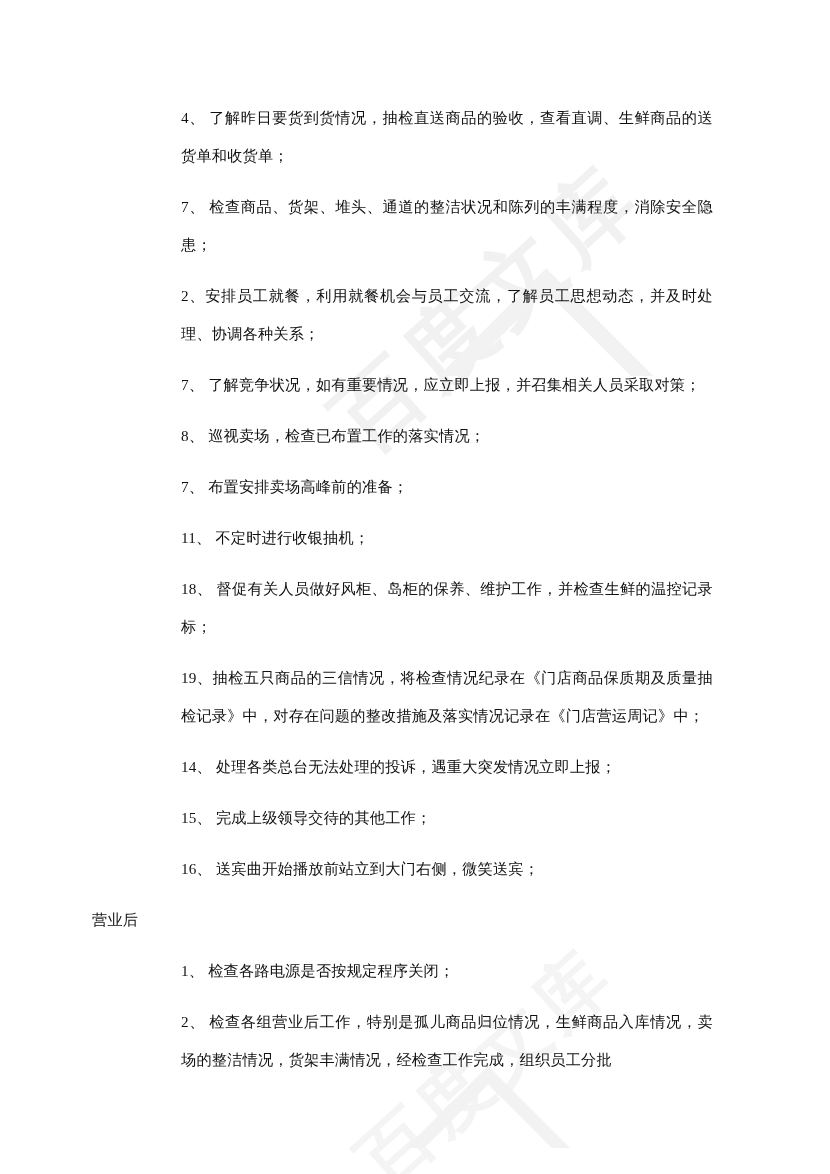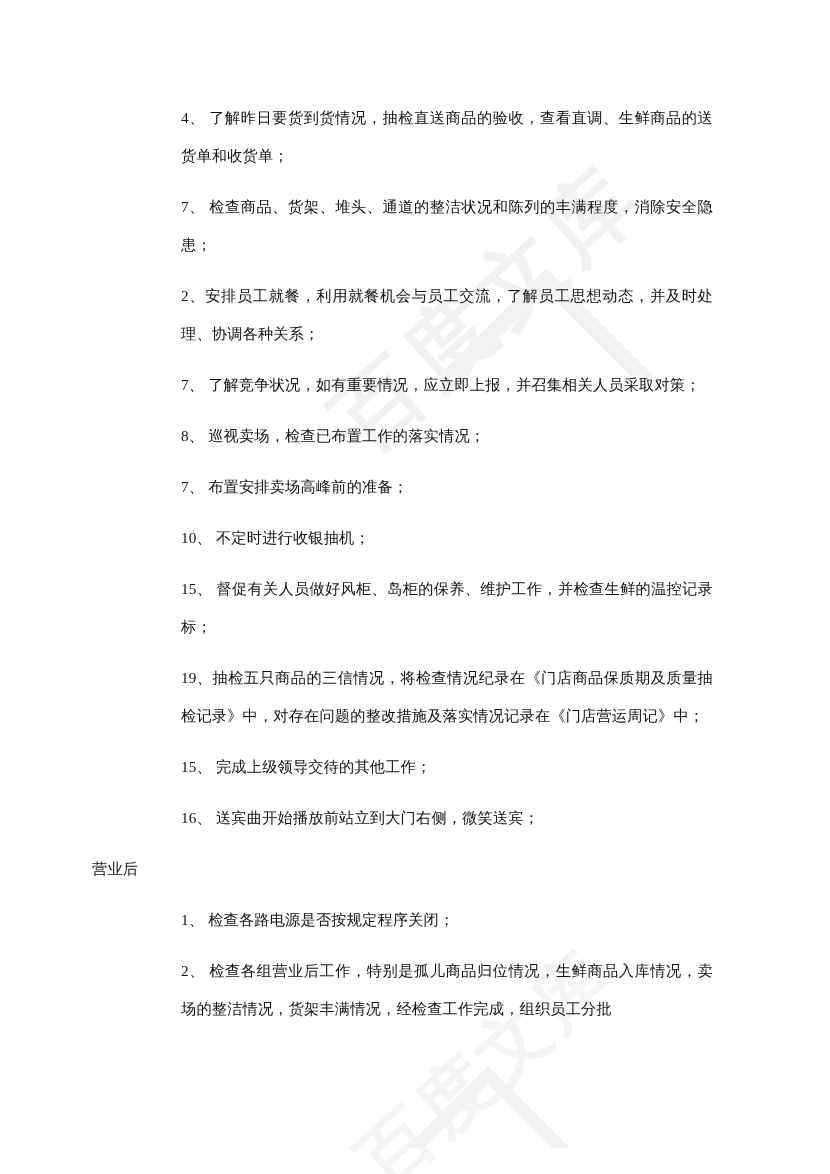--- a/index.html
+++ b/index.html
@@ -116,23 +116,24 @@
     <div class="wm-mark wm-mark-b"></div>
   </div>
 
   <div id="content">
       <p class="para item">4、 了解昨日要货到货情况，抽检直送商品的验收，查看直调、生鲜商品的送货单和收货单；</p>
       <p class="para item">7、 检查商品、货架、堆头、通道的整洁状况和陈列的丰满程度，消除安全隐患；</p>
       <p class="para item">2、安排员工就餐，利用就餐机会与员工交流，了解员工思想动态，并及时处理、协调各种关系；</p>
       <p class="para item">7、 了解竞争状况，如有重要情况，应立即上报，并召集相关人员采取对策；</p>
       <p class="para item">8、 巡视卖场，检查已布置工作的落实情况；</p>
       <p class="para item">7、 布置安排卖场高峰前的准备；</p>
-      <p class="para item">10、 不定时进行收银抽机；</p>
-      <p class="para item">15、 督促有关人员做好风柜、岛柜的保养、维护工作，并检查生鲜的温控记录标；</p>
+      <p class="para item">11、 不定时进行收银抽机；</p>
+      <p class="para item">18、 督促有关人员做好风柜、岛柜的保养、维护工作，并检查生鲜的温控记录标；</p>
       <p class="para item">19、抽检五只商品的三信情况，将检查情况纪录在《门店商品保质期及质量抽检记录》中，对存在问题的整改措施及落实情况记录在《门店营运周记》中；</p>
+      <p class="para item">14、 处理各类总台无法处理的投诉，遇重大突发情况立即上报；</p>
       <p class="para item">15、 完成上级领导交待的其他工作；</p>
       <p class="para item">16、 送宾曲开始播放前站立到大门右侧，微笑送宾；</p>
       <p class="para heading">营业后</p>
       <p class="para item">1、 检查各路电源是否按规定程序关闭；</p>
       <p class="para item">2、 检查各组营业后工作，特别是孤儿商品归位情况，生鲜商品入库情况，卖场的整洁情况，货架丰满情况，经检查工作完成，组织员工分批</p>
     </div>
 
 </div>
 
 </body></html>

